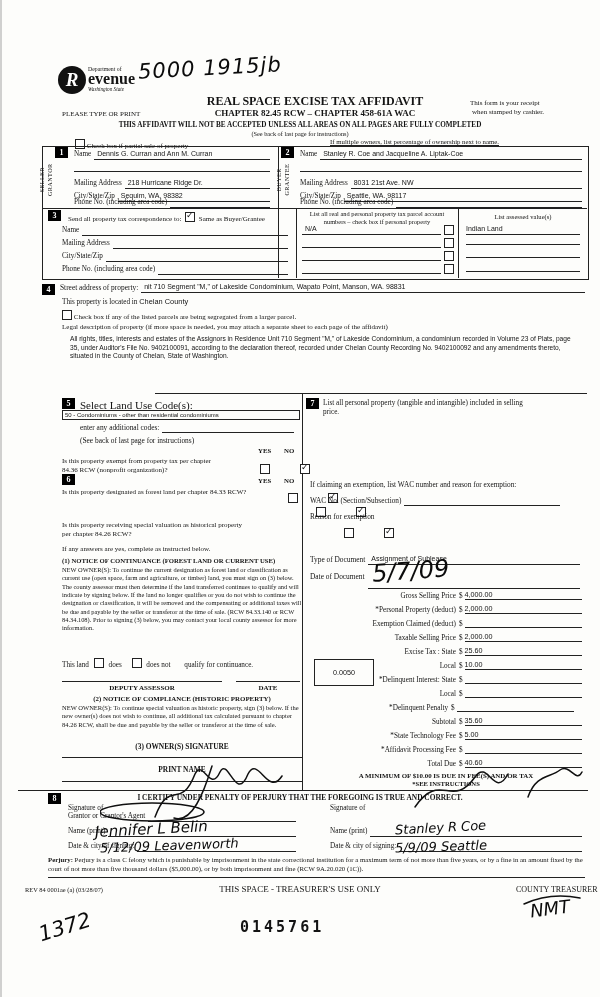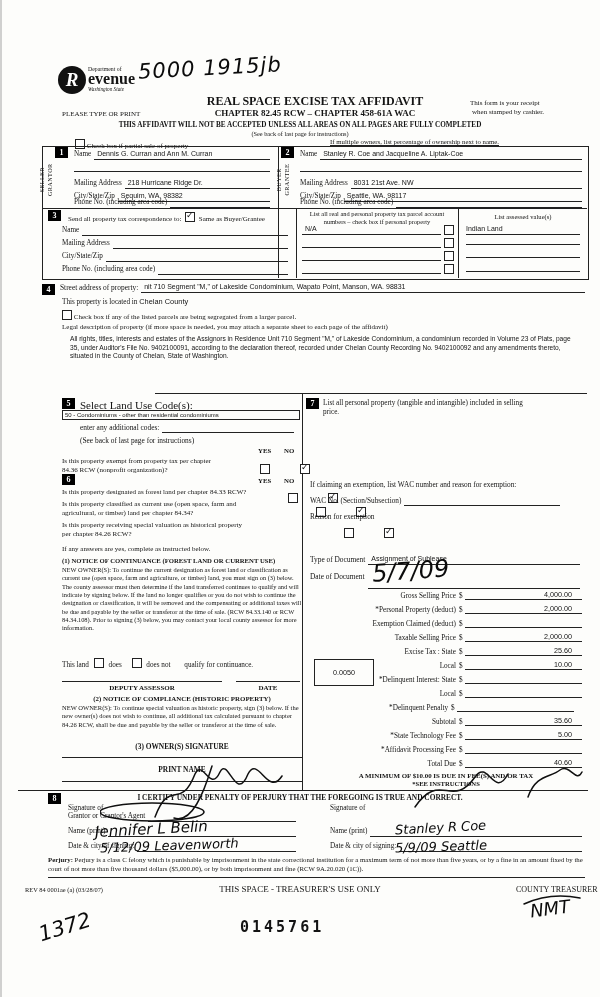--- a/index.html
+++ b/index.html
@@ -21,21 +21,21 @@
       background:#fff;position:relative;}
   .ck{position:absolute;left:0;top:-2px;font-size:9px;line-height:9px;font-family:"DejaVu Sans",sans-serif;font-style:normal;}
   .frow{display:flex;align-items:flex-start;font-size:7.2px;}
   .frow .lab{white-space:nowrap;padding-right:3px;}
   .frow .fill{flex:1;border-bottom:1px solid #222;min-height:9px;padding-left:3px;}
   .fill .typed{font-size:7px;}
   .vert{transform:rotate(-90deg);font-size:6.2px;letter-spacing:.4px;text-align:center;line-height:1.25;}
   .mrow{display:flex;align-items:flex-end;font-size:7.2px;}
   .mlabel{width:146px;text-align:right;padding-right:3px;white-space:nowrap;}
   .dollar{padding-right:2px;}
-  .mline{flex:1;border-bottom:1px solid #222;text-align:right;padding-right:10px;min-height:9px;}
+  .mline{flex:1;border-bottom:1px solid #222;text-align:left;padding-right:10px;min-height:9px;}
   .small{font-size:7px;}
   .q{font-size:7px;line-height:1.25;}
   .para{line-height:1.3;}
   svg{display:block;}
   .scrawl path, .scrawl ellipse{fill:none;stroke:#101010;stroke-width:1.5;stroke-linecap:round;}
 </style>
 </head>
 <body>
 
 <div id="page">
@@ -221,24 +221,20 @@
 
   
   <div class="abs secno" style="left:62px;top:474px">6</div>
   <div class="abs b" style="left:258px;top:477px;font-size:6.8px">YES</div>
   <div class="abs b" style="left:284px;top:477px;font-size:6.8px">NO</div>
 
   <div class="abs q" style="left:62px;top:488px;width:192px">Is this property designated as forest land per chapter 84.33 RCW?</div>
   <span class="cb abs" style="left:260px;top:488px"></span>
   <span class="cb abs" style="left:286px;top:488px"><span class="ck">✓</span></span>
 
-  <div class="abs q" style="left:62px;top:500px;width:192px">
-    <div>Is this property classified as current use (open space, farm and</div>
-    <div>agricultural, or timber) land per chapter 84.34?</div>
-  </div>
   <span class="cb abs" style="left:260px;top:502px"></span>
   <span class="cb abs" style="left:286px;top:502px"><span class="ck">✓</span></span>
 
   <div class="abs q" style="left:62px;top:521px;width:192px">
     <div>Is this property receiving special valuation as historical property</div>
     <div>per chapter 84.26 RCW?</div>
   </div>
   <span class="cb abs" style="left:260px;top:523px"></span>
   <span class="cb abs" style="left:286px;top:523px"><span class="ck">✓</span></span>
 

